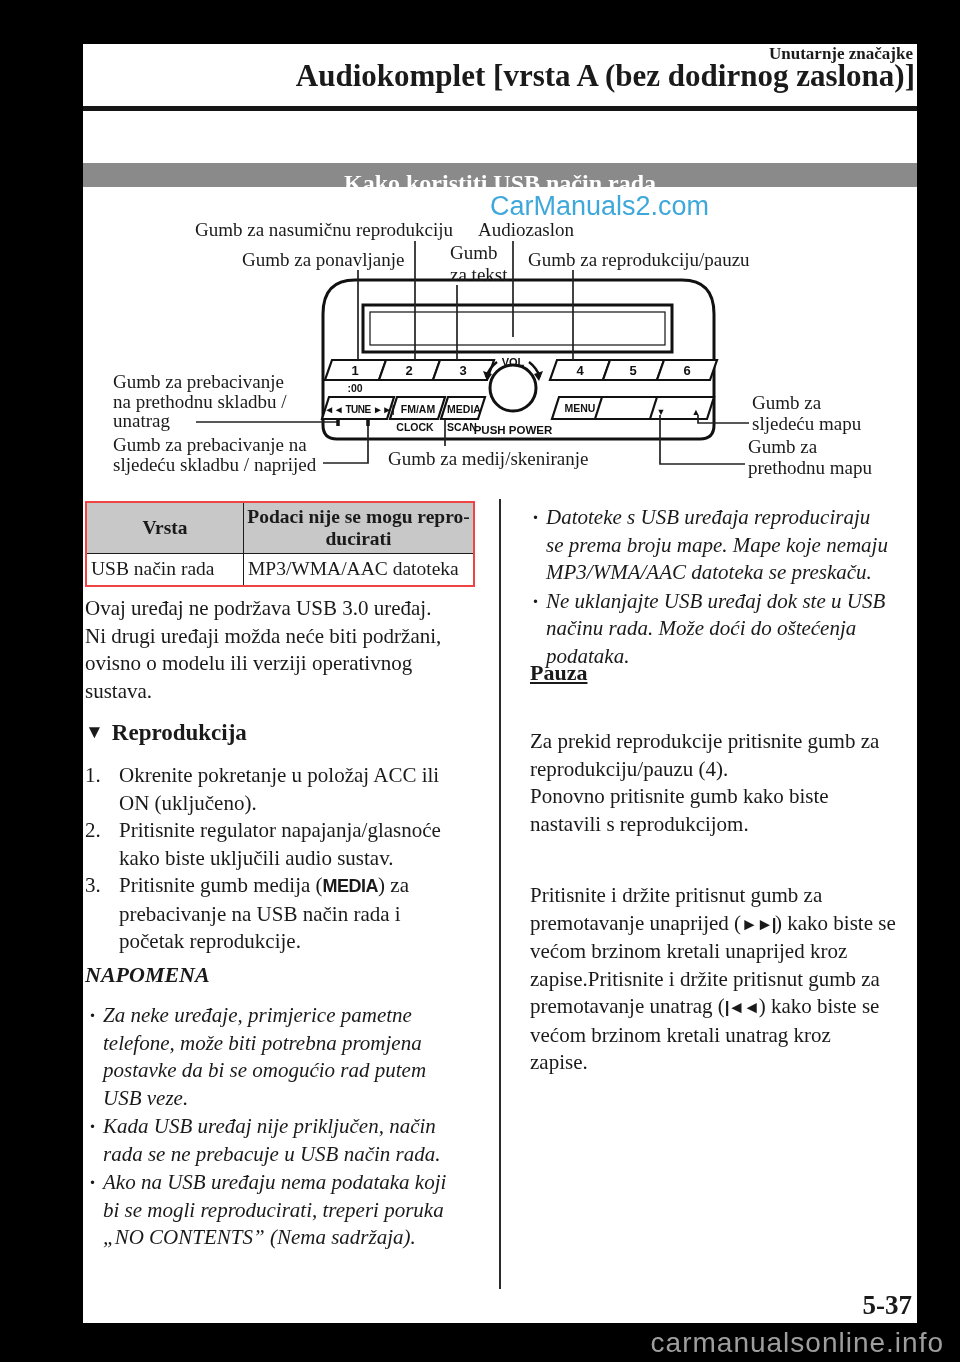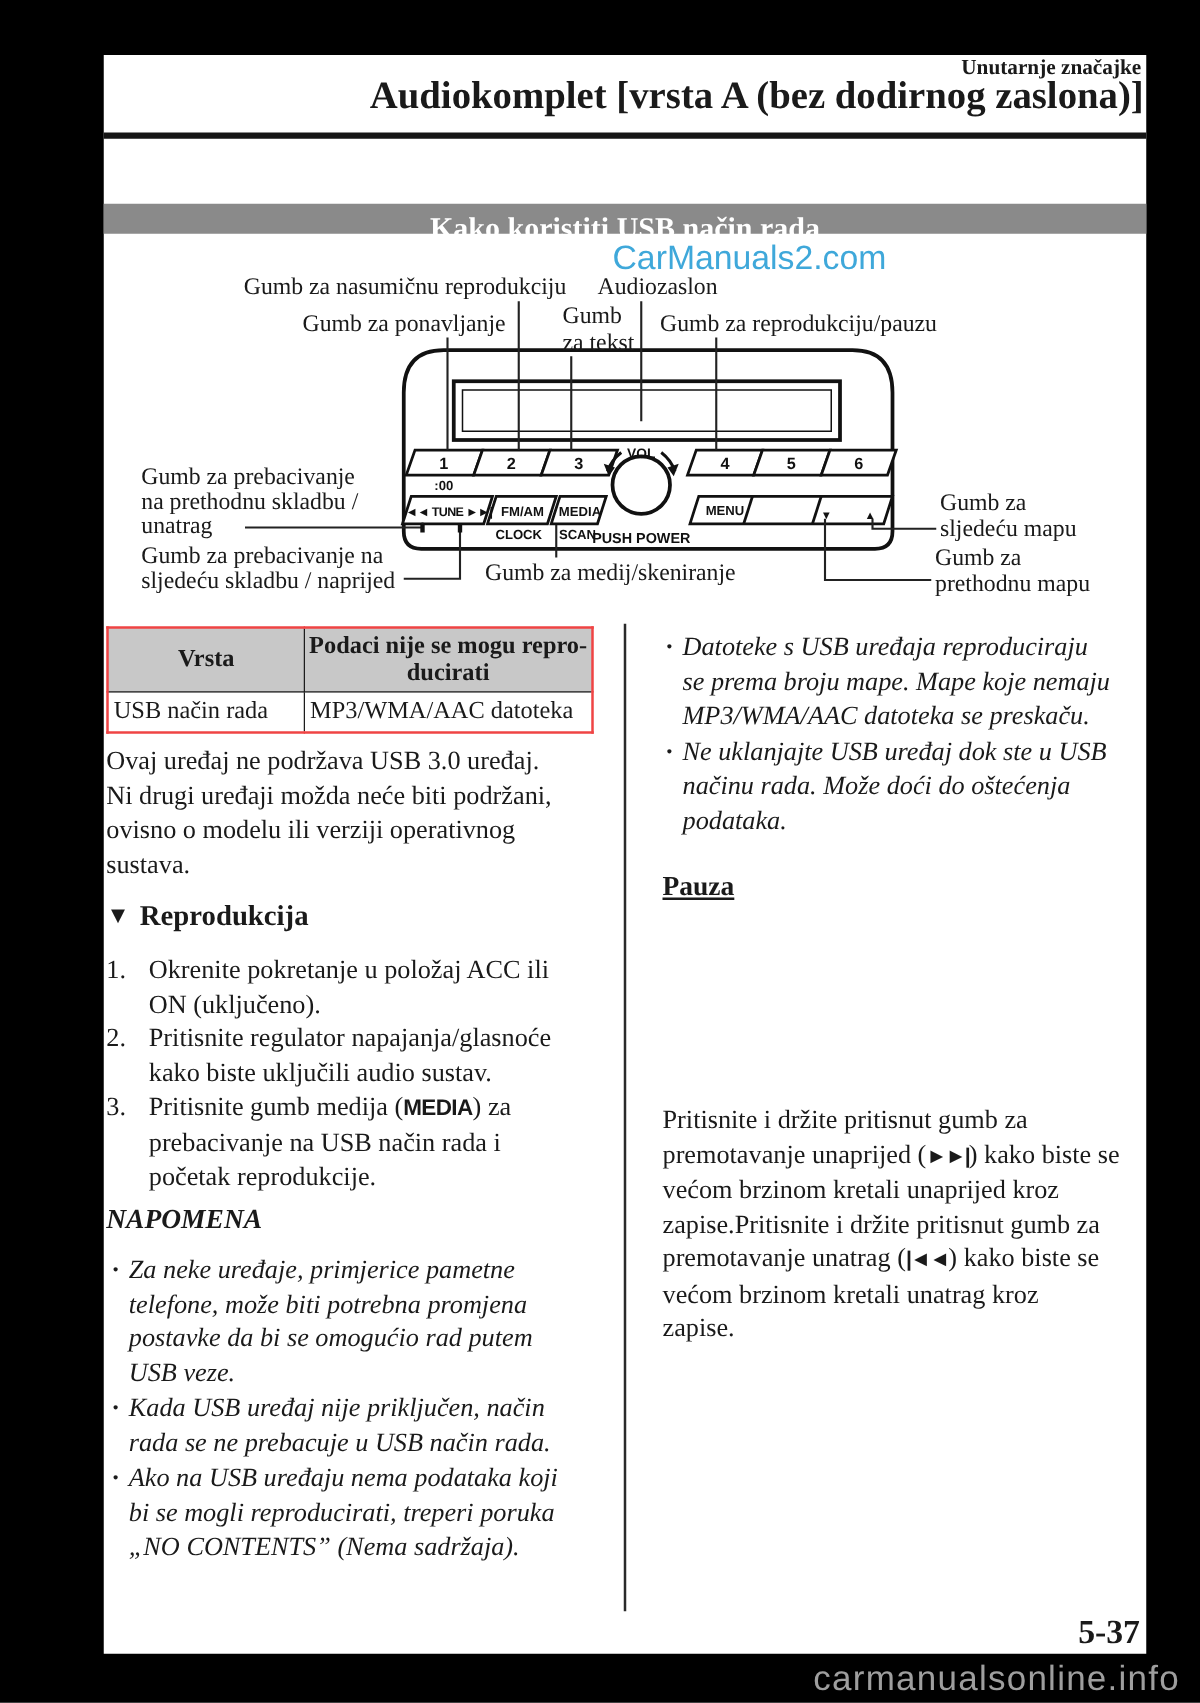--- a/index.html
+++ b/index.html
@@ -215,21 +215,25 @@
 MP3/WMA/AAC datoteka se preskaču.</span>
     </div>
     <div class="note-item">
       <span class="dot">·</span>
       <span class="ntext">Ne uklanjajte USB uređaj dok ste u USB
 načinu rada. Može doći do oštećenja
 podataka.</span>
     </div>
   </div>
 
-  <div class="h-under" style="left:447px;top:652px;">Pauza</div>
+  <div class="h-under" style="left:447px;top:616px;">Pauza</div>
+  <div class="body-block" style="left:447px;top:684px;width:400px;">Za prekid reprodukcije pritisnite gumb za
+reprodukciju/pauzu (4).
+Ponovno pritisnite gumb kako biste
+nastavili s reprodukcijom.</div>
 
   <div class="body-block" style="left:447px;top:838px;width:410px;"><span>Pritisnite i držite pritisnut gumb za
 premotavanje unaprijed (</span><span class="ff-icon">►►|</span><span>) kako biste se
 većom brzinom kretali unaprijed kroz
 zapise.</span><span>Pritisnite i držite pritisnut gumb za
 premotavanje unatrag (</span><span class="ff-icon">|◄◄</span><span>) kako biste se
 većom brzinom kretali unatrag kroz
 zapise.</span></div>
 
   <div class="pagenum">5-37</div>

